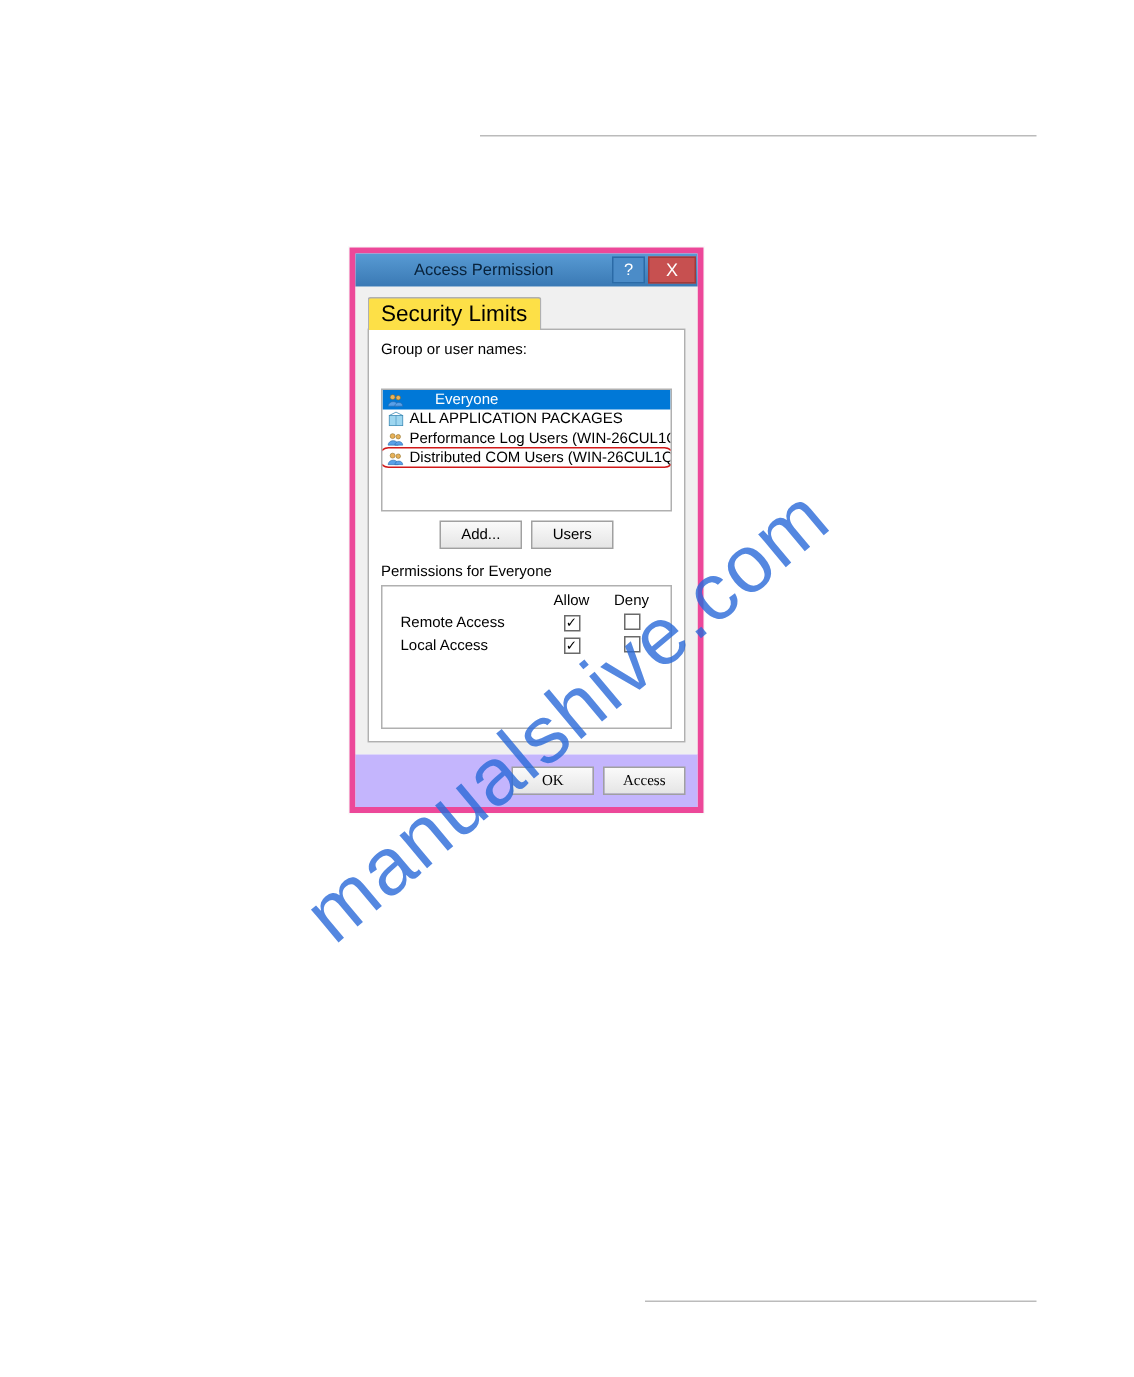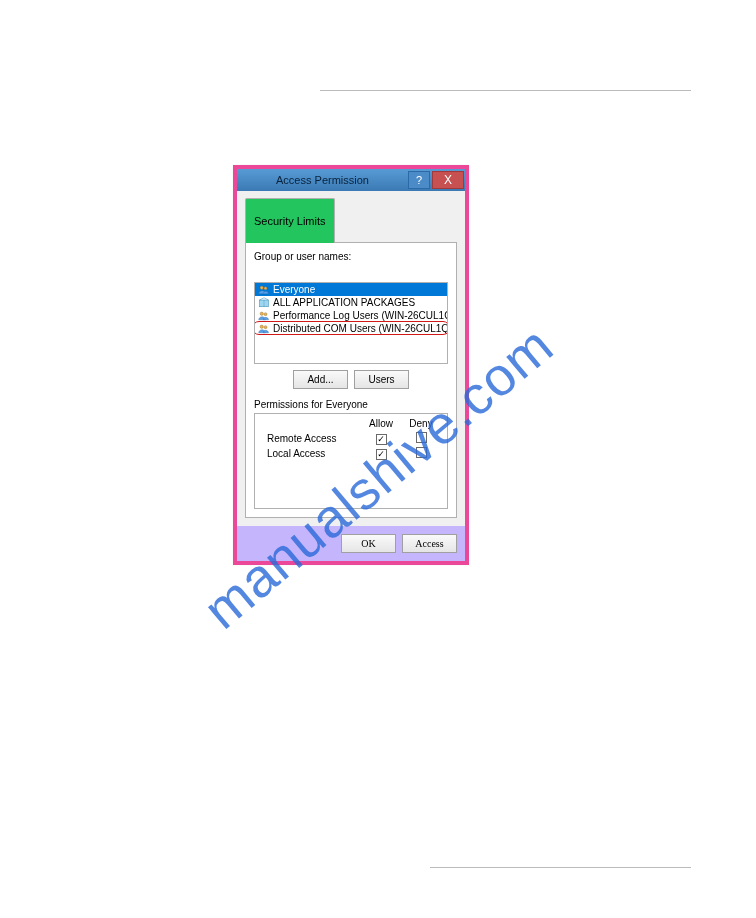--- a/index.html
+++ b/index.html
@@ -77,25 +77,25 @@
   .dialog-body {
     background: #f0f0f0;
     padding: 6px 8px 8px 8px;
   }
   .tabstrip {
     display: flex;
     position: relative;
     top: 1px;
   }
   .tab {
-    background: #22c55e;
+    background: #fde047;
     border: 1px solid #b0b0b0;
     border-bottom: none;
-    padding: 16px 8px;
-    font-size: 11px;
+    padding: 2px 8px;
+    font-size: 15px;
     border-top-left-radius: 2px;
     border-top-right-radius: 2px;
   }
   .tab-content {
     border: 1px solid #b0b0b0;
     background: #fff;
     padding: 8px 8px 8px 8px;
   }
   .section-label {
     font-size: 10px;
@@ -113,20 +113,21 @@
     display: flex;
     align-items: center;
     height: 13px;
     padding: 0 3px;
     white-space: nowrap;
     overflow: hidden;
   }
   .userlist-row.selected {
     background: #0078d7;
     color: #fff;
+    gap: 17px;
   }
   .row-icon {
     width: 12px;
     height: 12px;
     margin-right: 3px;
     flex-shrink: 0;
     display: inline-block;
   }
   .row-icon svg { width: 12px; height: 12px; display:block; }
   .highlight-oval {

